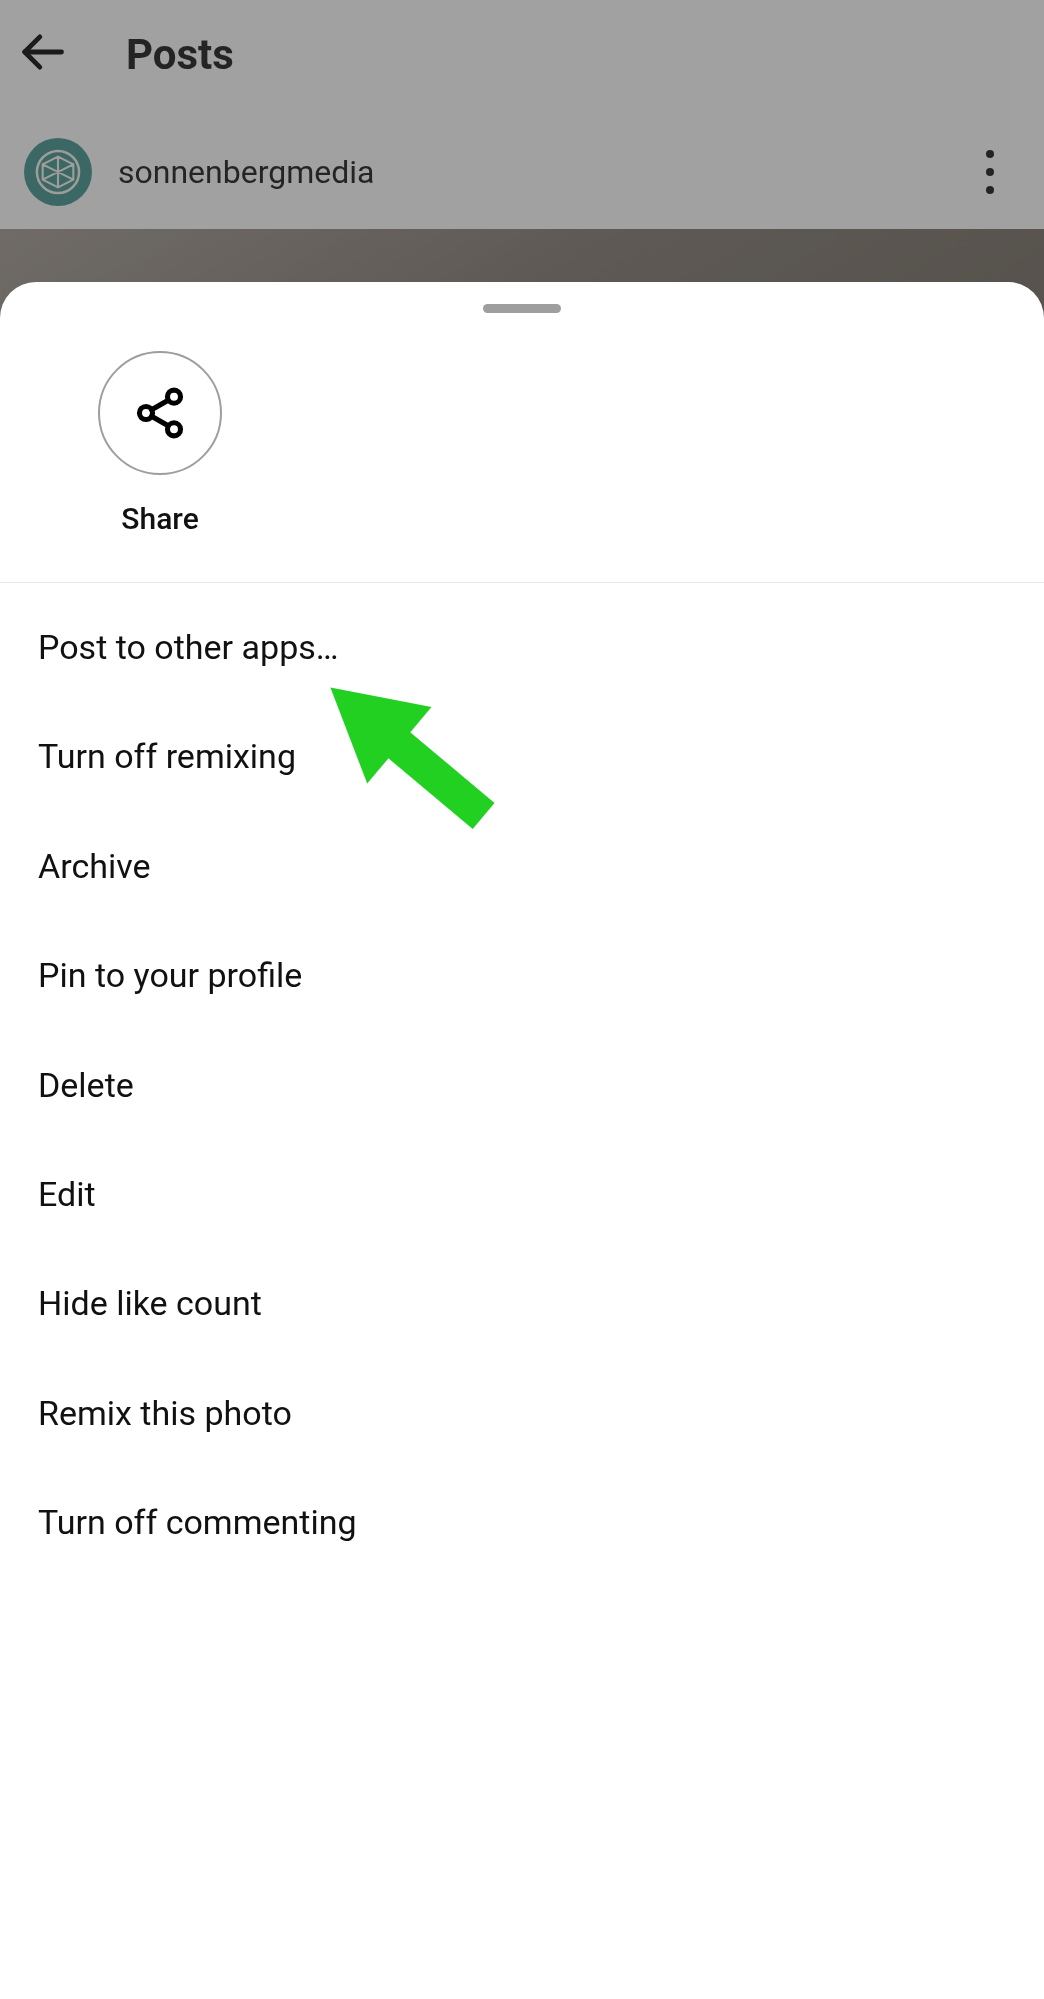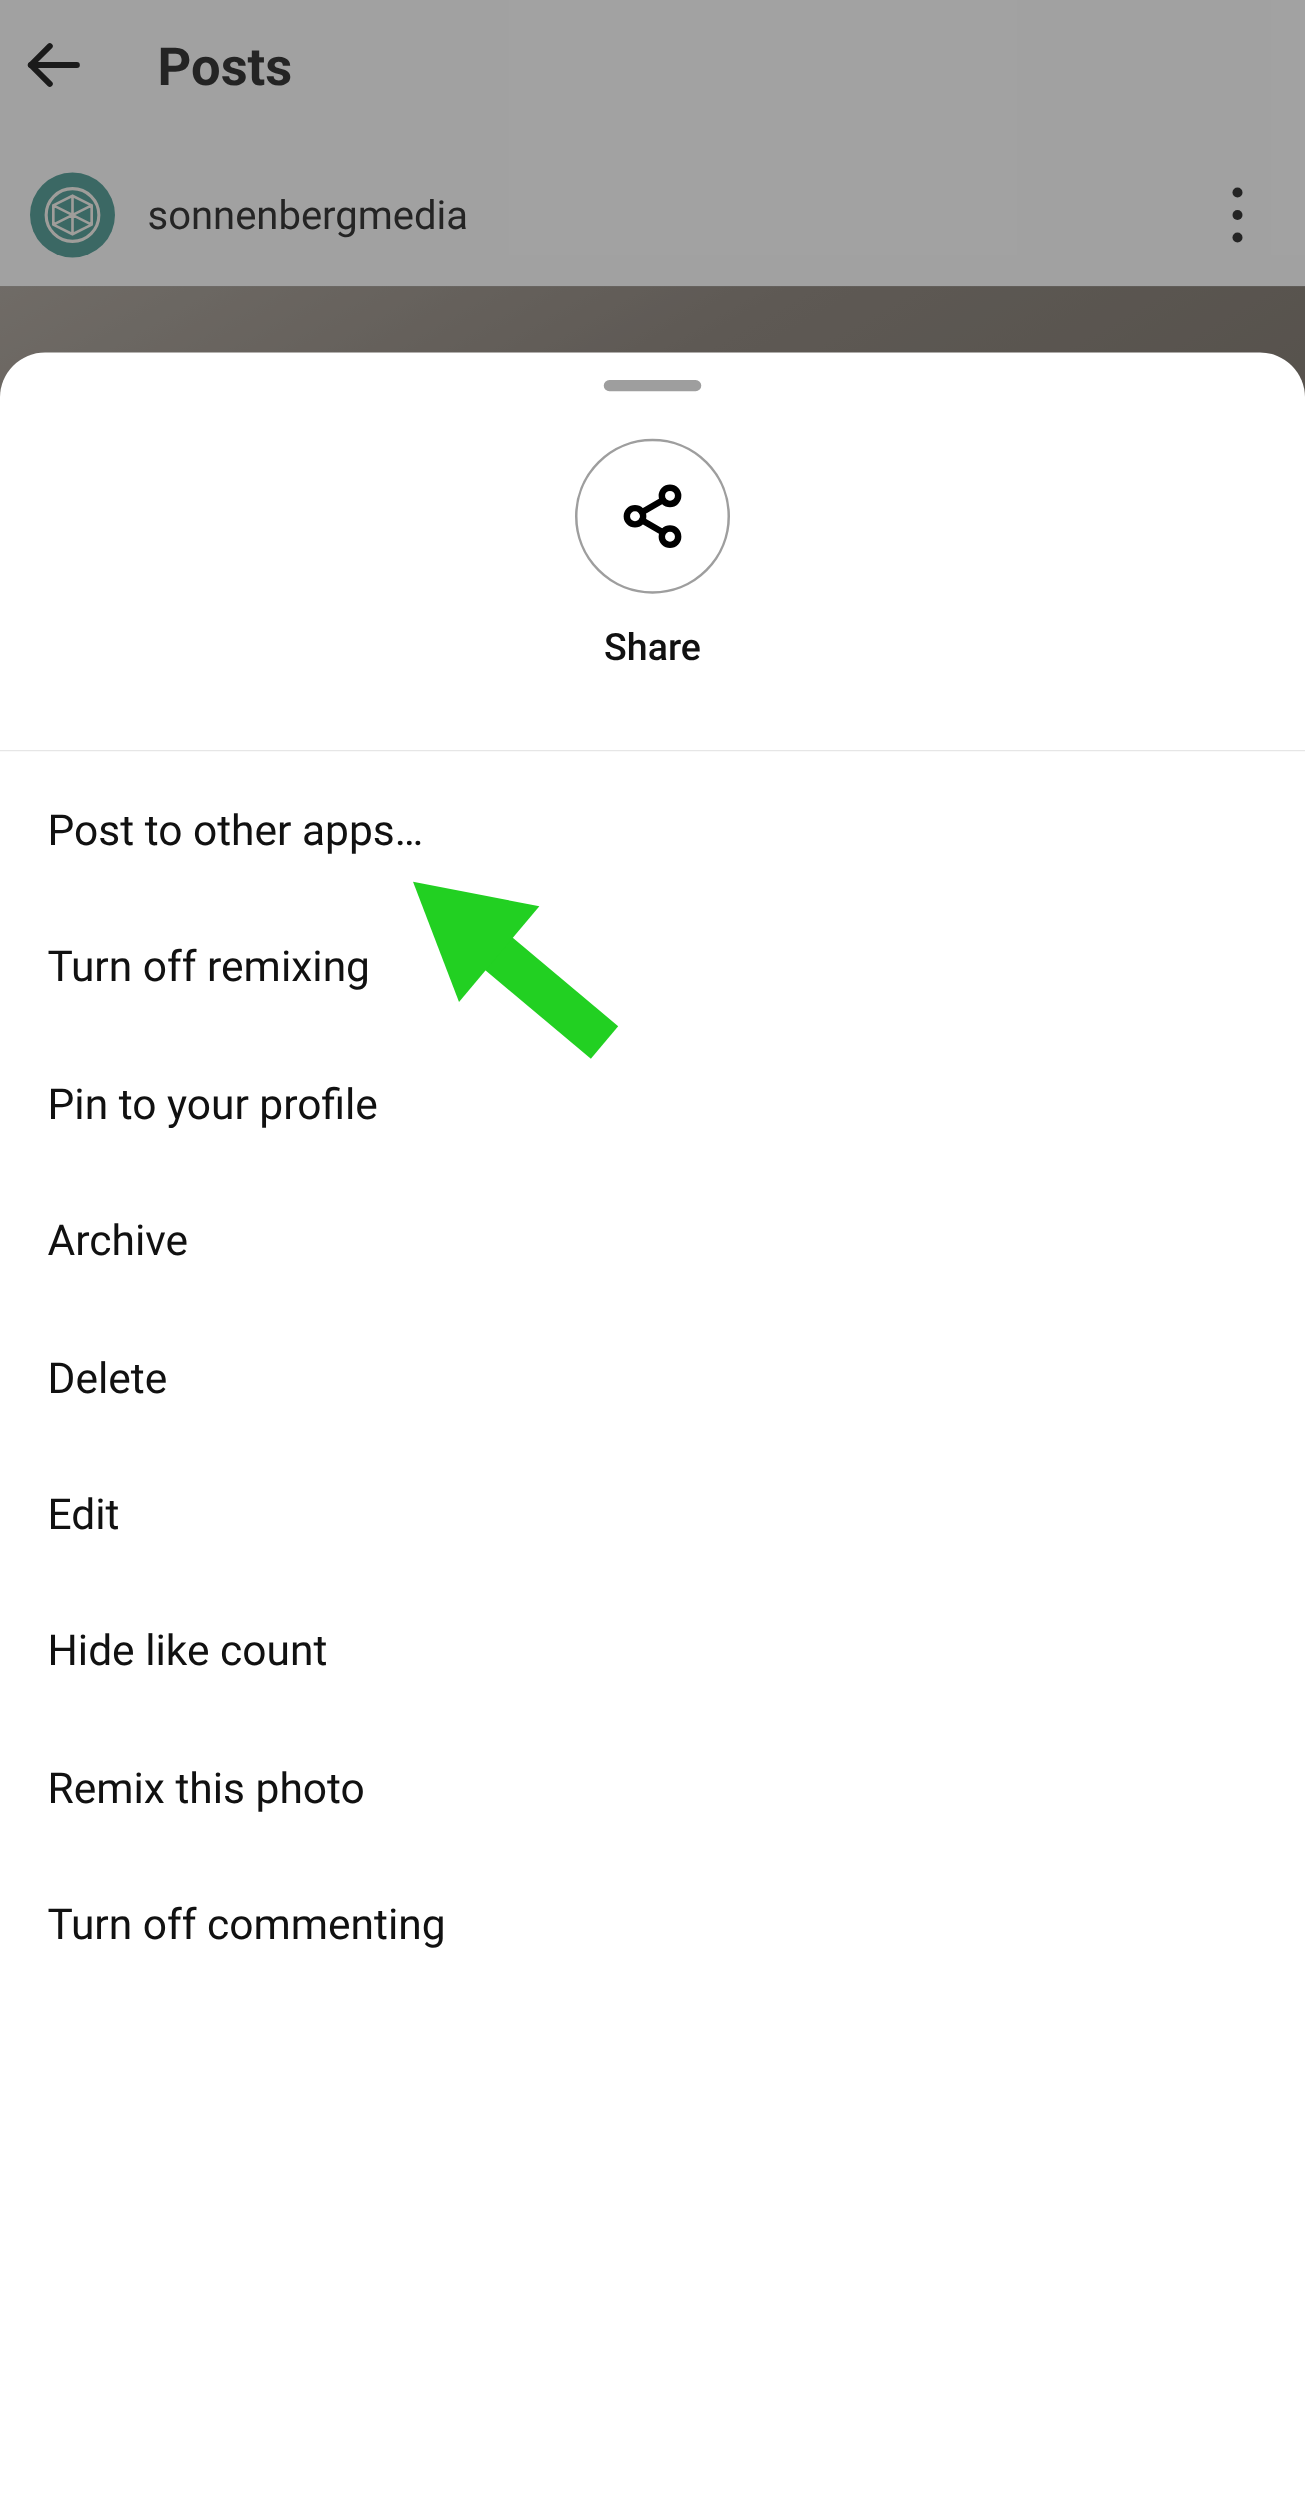--- a/index.html
+++ b/index.html
@@ -104,22 +104,23 @@
       width: 78px; height: 9px;
       background: #9e9e9e;
       border-radius: 5px;
       margin: 22px auto 0 auto;
     }
 
     .round-actions {
       display: flex;
       justify-content: space-around;
       align-items: flex-start;
-      padding: 38px 60px 64px 60px;
+      padding: 38px 60px 46px 60px;
       border-bottom: 1px solid #e6e6e6;
+      flex-direction: column;
     }
     .round-action {
       display: flex;
       flex-direction: column;
       align-items: center;
       gap: 26px;
       min-width: 200px;
     }
     .round-circle {
       width: 124px; height: 124px;
@@ -207,22 +208,22 @@
         </svg>
       </div>
       <div class="round-label">Share</div>
     </div>
 
   </div>
 
   <div class="menu">
     <div class="menu-item">Post to other apps…</div>
     <div class="menu-item">Turn off remixing</div>
+    <div class="menu-item">Archive</div>
     <div class="menu-item">Pin to your profile</div>
-    <div class="menu-item">Archive</div>
     <div class="menu-item">Delete</div>
     <div class="menu-item">Edit</div>
     <div class="menu-item">Hide like count</div>
     <div class="menu-item">Remix this photo</div>
     <div class="menu-item">Turn off commenting</div>
 
     <svg class="highlight-arrow" width="260" height="200" viewBox="0 0 260 200">
       <g transform="rotate(220 130 100)">
         <line x1="60" y1="100" x2="190" y2="100" stroke="#22d022" stroke-width="34" stroke-linecap="butt"></line>
         <polygon points="170,50 260,100 170,150" fill="#22d022"></polygon>

